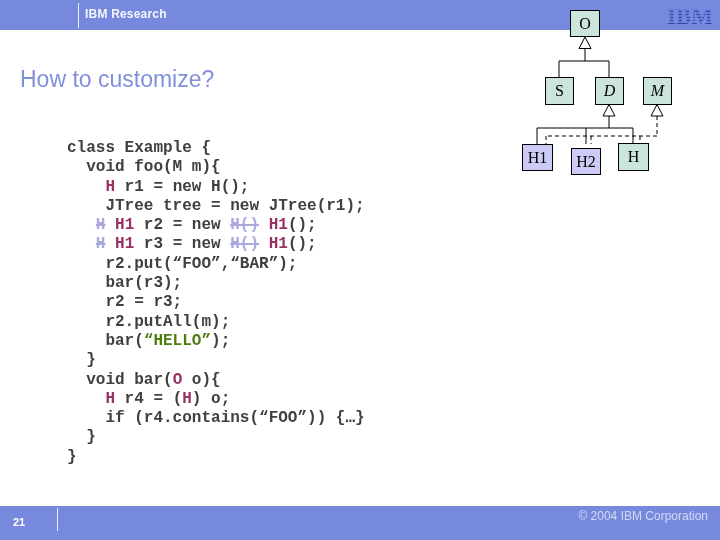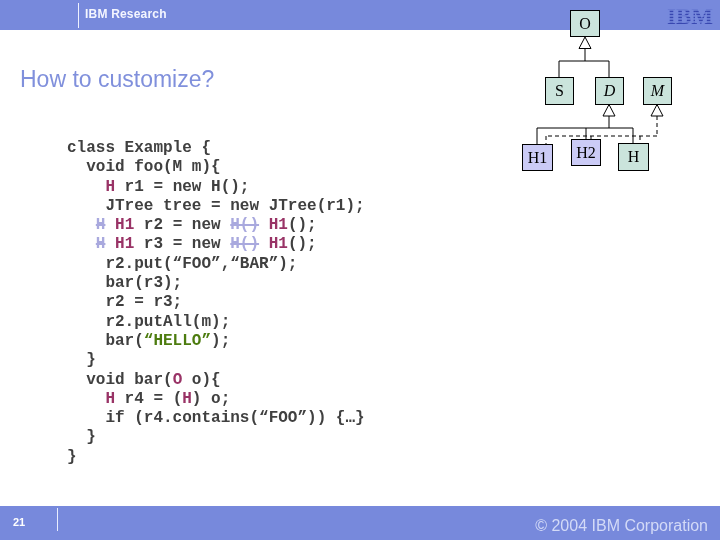--- a/index.html
+++ b/index.html
@@ -10,21 +10,21 @@
 
   
   .top-bar{position:absolute;left:0;top:0;width:720px;height:30px;background:#7789DC;}
   .brand-divider{position:absolute;left:78px;top:3px;width:1px;height:25px;background:#eef1ff;}
   .brand-label{position:absolute;left:85px;top:7px;font-size:12px;color:#f4f6ff;letter-spacing:.2px;font-weight:bold;}
   .ibm-logo{position:absolute;right:7px;top:4px;width:46px;height:22px;}
 
   .bottom-bar{position:absolute;left:0;top:506px;width:720px;height:34px;background:#7789DC;}
   .page-number{position:absolute;left:13px;top:10px;font-size:11px;font-weight:bold;color:#ffffff;}
   .footer-divider{position:absolute;left:57px;top:2px;width:1px;height:23px;background:#e9edff;}
-  .copyright{position:absolute;right:12px;top:11px;font-size:16px;color:#d3daf7;}
+  .copyright{position:absolute;right:12px;top:3px;font-size:12px;color:#d3daf7;}
 
   
   .slide-title{position:absolute;left:20px;top:66px;font-size:23px;color:#8090DC;}
 
   
   .code-block{
     position:absolute;left:67px;top:139px;
     font-family:"Liberation Mono", monospace;
     font-weight:bold;font-size:16px;line-height:19.3px;
     white-space:pre;color:#000;
@@ -42,21 +42,21 @@
     font-family:"Liberation Serif", serif;font-size:16px;color:#000;
   }
   .teal{background:#CBE4DC;}
   .lav{background:#CBCBF6;}
   .it{font-style:italic;}
   #node-o {left:570px;top:10px; width:30px;height:27px;}
   #node-s {left:545px;top:77px; width:29px;height:28px;}
   #node-d {left:595px;top:77px; width:29px;height:28px;}
   #node-m {left:643px;top:77px; width:29px;height:28px;}
   #node-h1{left:522px;top:144px;width:31px;height:27px;}
-  #node-h2{left:571px;top:139px;width:30px;height:27px;}
+  #node-h2{left:571px;top:148px;width:30px;height:27px;}
   #node-h {left:618px;top:143px;width:31px;height:28px;}
 </style>
 </head>
 <body>
 
 <div id="slide">
 
   <div class="top-bar">
     <div class="brand-divider"></div>
     <div class="brand-label">IBM Research</div>

